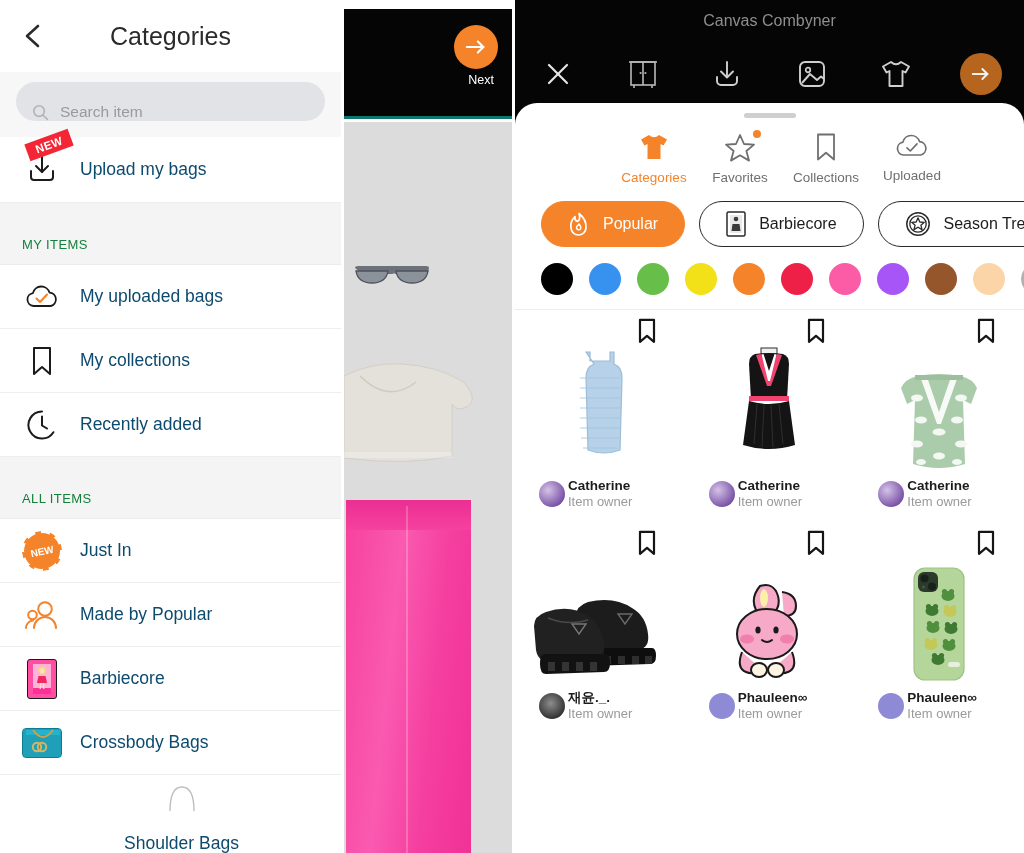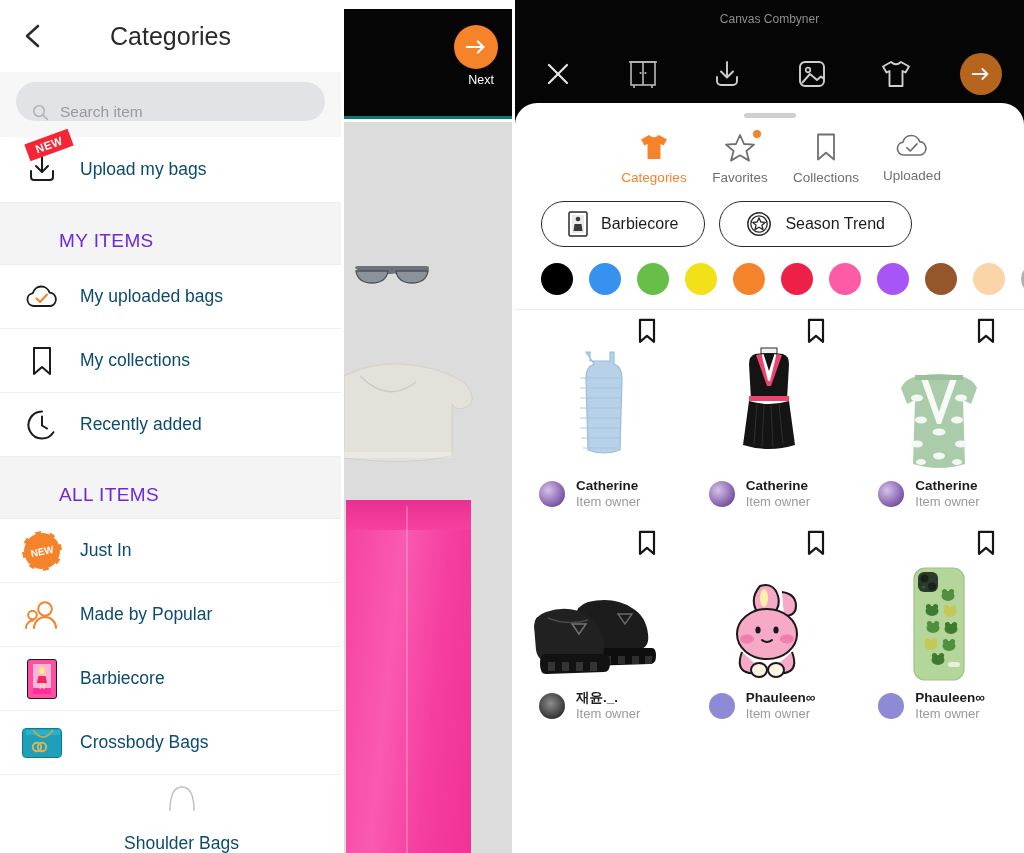--- a/index.html
+++ b/index.html
@@ -62,21 +62,21 @@
     letter-spacing:.4px;
     padding: 3px 9px 3px 9px;
     transform: rotate(-20deg);
     z-index:4; font-family:"Liberation Sans",sans-serif;
   }
 
   .section-head {
     background:#f4f4f5; height: 62px; display:flex; align-items:flex-end;
     padding: 0 0 12px 22px; border-bottom:1px solid #ececec;
   }
-  .section-head span { color:#6d28d9; font-size:19px; letter-spacing:.4px;margin-left:37px; }
+  .section-head span { color:#15803d; font-size:13px; letter-spacing:.4px; }
 
   .badge-new-circle {
     width:36px;height:36px;border-radius:50%;
     background:#f5832a; color:#fff; font-size:10px; font-weight:700;
     display:flex;align-items:center;justify-content:center;
     transform: rotate(-12deg);
     position:relative;
   }
   .badge-new-circle::before{
     content:""; position:absolute; inset:-2px; border-radius:50%;
@@ -140,21 +140,21 @@
   }
 
   
   .right-panel {
     position:relative; width:509px; height:853px; flex:0 0 509px;
     background:#000; overflow:hidden;
   }
   .rp-black { position:absolute; top:0; left:0; right:0; height:110px; background:#050505; }
   .canvas-title {
     position:absolute; top:12px; left:0; right:0; text-align:center;
-    color:#8e8e8e; font-size:12px;
+    color:#8e8e8e; font-size:16px;
   }
   .rp-toolbar {
     position:absolute; top:48px; left:0; right:0; height:52px;
     display:flex; align-items:center; justify-content:space-between;
     padding: 0 22px;
   }
   .tool-ic { width:42px;height:42px;display:flex;align-items:center;justify-content:center;cursor:pointer;}
   .tool-next {
     width:42px;height:42px;border-radius:50%;background:#b5651d;
     display:flex;align-items:center;justify-content:center;cursor:pointer;
@@ -187,21 +187,21 @@
   .chip-label { font-size:16px; color:#1c1c1c; }
   .chip.active .chip-label { color:#fff; }
   .swatches { display:flex; gap:16px; padding: 16px 0 14px 26px; }
   .swatch { width:32px;height:32px;border-radius:50%; cursor:pointer; flex:0 0 32px;}
   .grid-divider { border-bottom:1px solid #ececec; }
 
   .pgrid { display:grid; grid-template-columns: repeat(3, 1fr); }
   .pcell { position:relative; padding: 10px 0 6px 0; height:212px; }
   .pbook { position:absolute; right:28px; top:8px; cursor:pointer; }
   .pimg { height: 132px; display:flex; align-items:flex-end; justify-content:center; margin-top: 18px;}
-  .pmeta { display:flex; align-items:center; gap:11px; padding: 8px 0 0 24px; }
+  .pmeta { display:flex; align-items:center; gap:3px; padding: 8px 0 0 24px; }
   .avatar { width:26px;height:26px;border-radius:50%; flex:0 0 26px; }
   .pname { font-size:13.5px; color:#1c1c1c; font-weight:bold; line-height:1.15; }
   .powner { font-size:13px; color:#9a9a9e; line-height:1.25; }
 </style>
 </head>
 <body>
 
 <div class="stage">
 
   <div class="left-panel">
@@ -447,20 +447,27 @@
           <svg width="36" height="28" viewBox="0 0 36 28">
             <path d="M9.5 23 a6.5 6.5 0 0 1 -0.6 -12.9 A8.6 8.6 0 0 1 25.5 9.6 a6.8 6.8 0 0 1 1.2 13.4 z" fill="none" stroke="#6f6f6f" stroke-width="1.7" stroke-linejoin="round"></path>
             <polyline points="13,15.8 16.3,19 23,11.8" fill="none" stroke="#6f6f6f" stroke-width="1.7" stroke-linecap="round" stroke-linejoin="round"></polyline>
           </svg>
           <div class="tab-label">Uploaded</div>
         </div>
       </div>
 
 
       <div class="chips">
+        <div class="chip active">
+          <svg width="22" height="24" viewBox="0 0 22 24">
+            <path d="M11 1.5 q2 6 -1.5 8 q-3 -1 -2.5 -5 q-5 5 -4 11 a7.5 7.5 0 0 0 15 0 q0.6 -8 -7 -14 z" fill="none" stroke="#fff" stroke-width="1.7" stroke-linejoin="round"></path>
+            <path d="M11 12 q2.5 2.5 1.5 5 a2.3 2.3 0 0 1 -4 -1 q0 -2 2.5 -4 z" fill="none" stroke="#fff" stroke-width="1.5"></path>
+          </svg>
+          <span class="chip-label">Popular</span>
+        </div>
         <div class="chip">
           <svg width="20" height="26" viewBox="0 0 20 26">
             <rect x="1" y="1" width="18" height="24" rx="1.5" fill="none" stroke="#2a2a2a" stroke-width="1.5"></rect>
             <rect x="4" y="4" width="12" height="18" fill="#cfcfcf" opacity=".45"></rect>
             <circle cx="10" cy="8" r="2.3" fill="#3a3a3a"></circle>
             <path d="M6.5 13 h7 l1 7 h-9 z" fill="#3a3a3a"></path>
           </svg>
           <span class="chip-label">Barbiecore</span>
         </div>
         <div class="chip">

